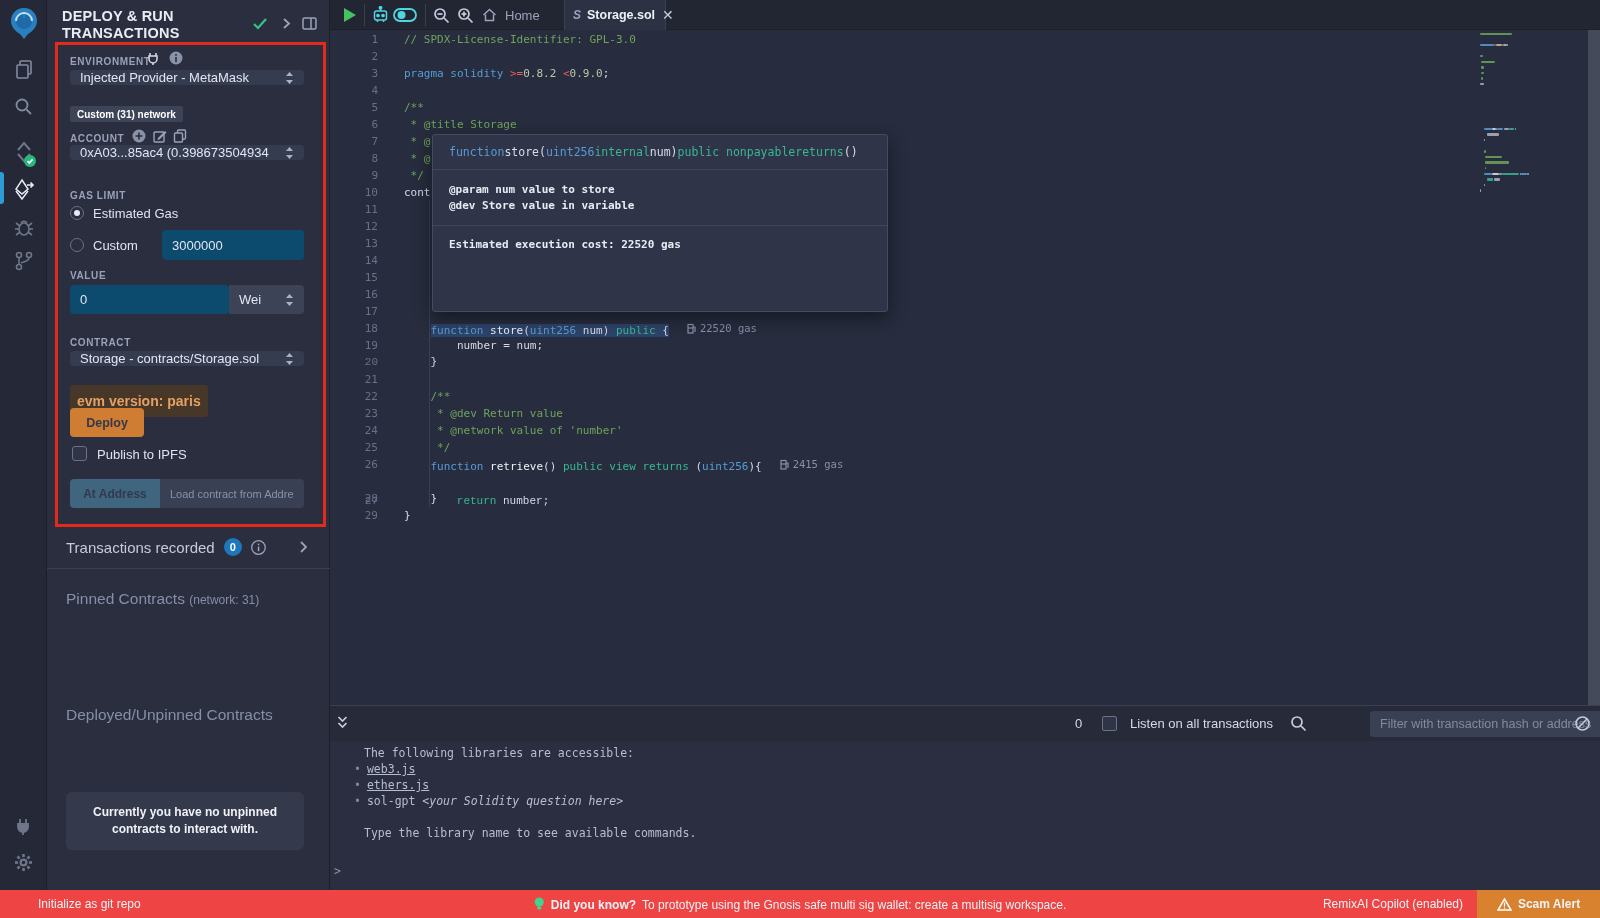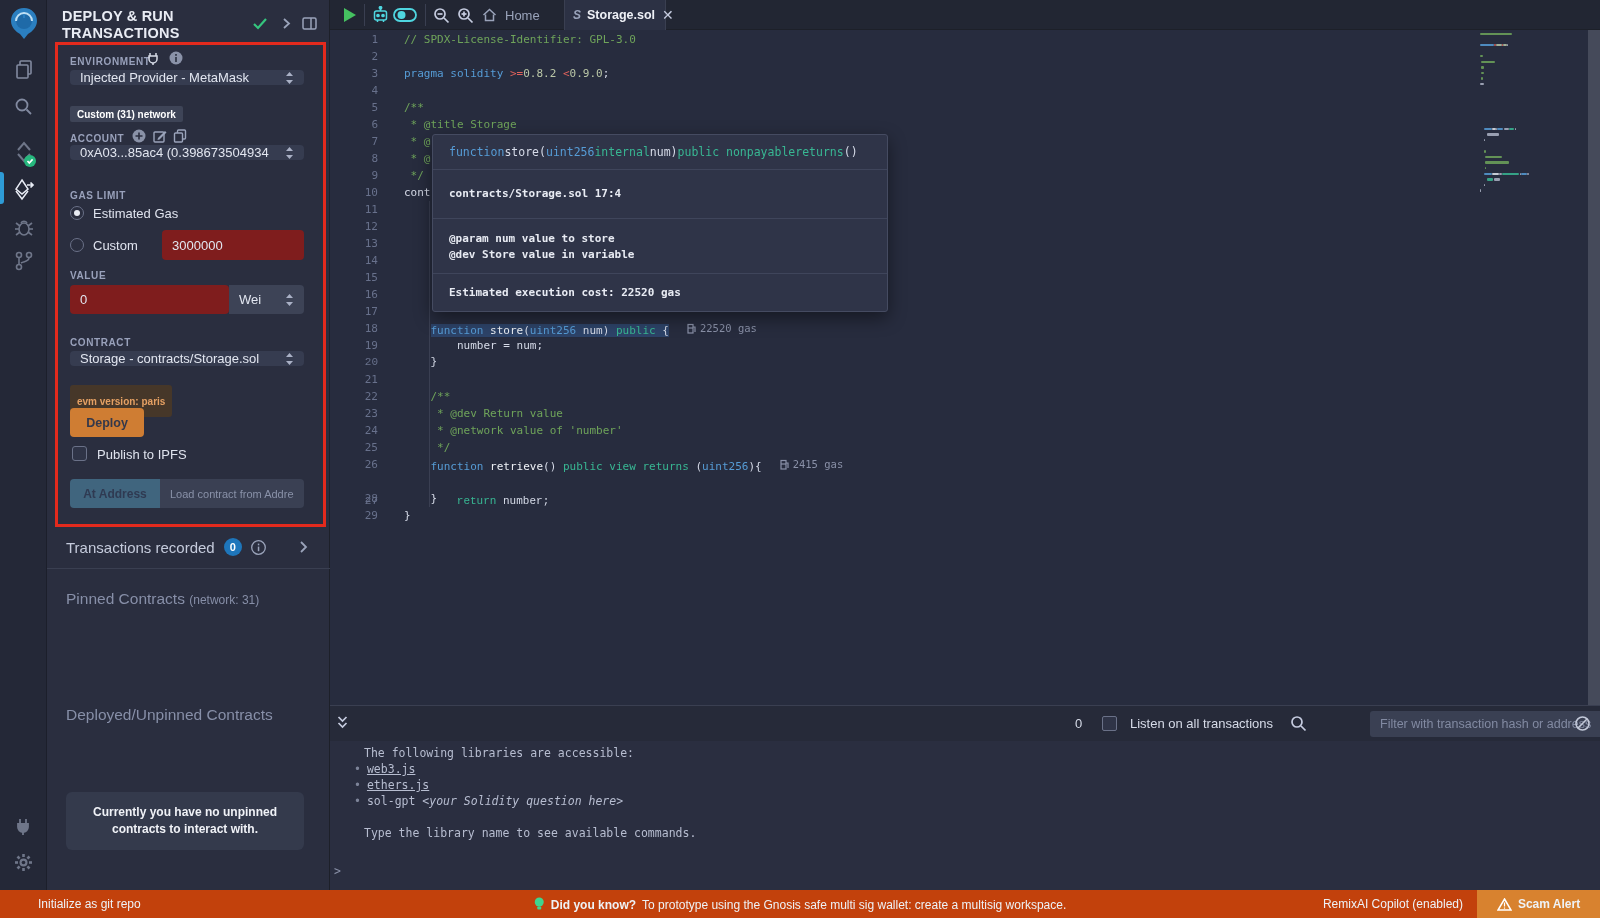--- a/index.html
+++ b/index.html
@@ -23,24 +23,24 @@
   .lbl { position:absolute; left:23px; color:#99a1bb; font-size:10px; font-weight:700; letter-spacing:.6px; }
   .field { position:absolute; left:23px; width:234px; height:15px; background:#363c50; border-radius:4px;
            color:#e2e6f0; font-size:13px; display:flex; align-items:center; padding:0 10px; cursor:pointer; }
   .field .ft { flex:1; white-space:nowrap; overflow:hidden; }
   .updown { flex:none; margin-left:4px; }
   .pill { position:absolute; left:23px; height:16px; background:#3e4457; border-radius:2px; color:#fff;
           font-size:10px; font-weight:700; display:flex; align-items:center; padding:0 7px; }
   .radio { position:absolute; width:14px; height:14px; border:1.5px solid #6a7188; border-radius:50%; background:#2a2e3f; }
   .radio.sel::after { content:""; position:absolute; left:3px; top:3px; width:6px; height:6px; border-radius:50%; background:#e8ebf3; }
   .rlabel { position:absolute; color:#dfe3ee; font-size:13px; }
-  .tinput { position:absolute; background:#7f1d1d; border:none; border-radius:4px; color:#e2e6f0; font-size:13px;
+  .tinput { position:absolute; background:#0c4a6e; border:none; border-radius:4px; color:#e2e6f0; font-size:13px;
             padding:0 10px; font-family:"Liberation Sans",sans-serif; }
   .evm { position:absolute; left:23px; top:385px; height:32px; background:#463729; border-radius:3px;
-         color:#e5a063; font-size:10px; font-weight:700; display:flex; align-items:center; padding:0 7px; }
+         color:#e5a063; font-size:14px; font-weight:700; display:flex; align-items:center; padding:0 7px; }
   #deploy-btn { position:absolute; left:23px; top:408px; width:74px; height:29px; background:#cf7d33; border:none;
                 border-radius:4px; color:#34384a; font-size:12.5px; font-weight:700; cursor:pointer; }
   .cbx { position:absolute; width:15px; height:15px; border:1.5px solid #6a7188; border-radius:3px; background:#2f3447; }
   #ataddr-btn { position:absolute; left:23px; top:479px; width:90px; height:29px; background:#40657e; border:none;
                 border-radius:4px 0 0 4px; color:#2f3a52; font-size:12px; font-weight:700; cursor:pointer; }
   #ataddr-input { left:113px; top:479px; width:144px; height:29px; border-radius:0 4px 4px 0; font-size:11px; background:#3a4053; }
   #ataddr-input::placeholder { color:#8991a8; }
 
   .sect-title { position:absolute; left:19px; color:#878fa8; }
   .emptybox { position:absolute; left:19px; width:238px; background:#343a4c; border-radius:6px;
@@ -99,21 +99,21 @@
   #filter-input { left:1040px; top:5px; width:242px; height:26px; background:#3a4053; border:none; border-radius:3px;
                   color:#e2e6f0; font-size:12.5px; padding:0 10px; font-family:"Liberation Sans",sans-serif; }
   #filter-input::placeholder { color:#828aa2; }
   #terminal { left:330px; top:741px; width:1270px; height:149px; background:#2a2e40;
               font-family:"DejaVu Sans Mono", monospace; font-size:11.5px; color:#b7bdd0; }
   .tl { position:absolute; height:16px; line-height:16px; white-space:pre; }
   .tlink { text-decoration:underline; color:#b7bdd0; cursor:pointer; }
   .bullet { color:#7d8499; margin-right:6px; }
 
   
-  #statusbar { left:0; top:890px; width:1600px; height:28px; background:#c2410c; color:#eef2f6; font-size:12px; }
+  #statusbar { left:0; top:890px; width:1600px; height:28px; background:#ef4444; color:#eef2f6; font-size:12px; }
   #sb-left { position:absolute; left:38px; top:7px; }
   #sb-center { position:absolute; left:50%; top:7px; transform:translateX(-50%); white-space:nowrap; display:flex; align-items:center; gap:6px; }
   #sb-copilot { position:absolute; right:137px; top:7px; }
   #scam { position:absolute; right:0; top:0; width:123px; height:28px; background:#d8822f; display:flex;
           align-items:center; justify-content:center; gap:6px; font-weight:600; cursor:pointer; }
 </style>
 </head>
 <body>
 
 <div id="stage">
@@ -532,21 +532,20 @@
           <span class="tk-pl">store </span>
           <span class="tk-pl">(</span>
           <span class="tk-kw">uint256</span>
           <span class="tk-vs"> internal </span>
           <span class="tk-pl">num</span>
           <span class="tk-pl">) </span>
           <span class="tk-vs">public nonpayable </span>
           <span class="tk-vs">returns </span>
           <span class="tk-pl">()</span>
         </div>
-      <div id="tip-path" class="tip-row">contracts/Storage.sol 17:4</div>
       <div id="tip-dev" class="tip-row">
         <div>@param num value to store</div>
           <div>@dev Store value in variable</div>
       </div>
       <div id="tip-cost" class="tip-row">Estimated execution cost: 22520 gas</div>
     </div>
   </div>
 
   <div id="termbar" class="abs">
     <span class="abs" style="left:6px;top:9px">

